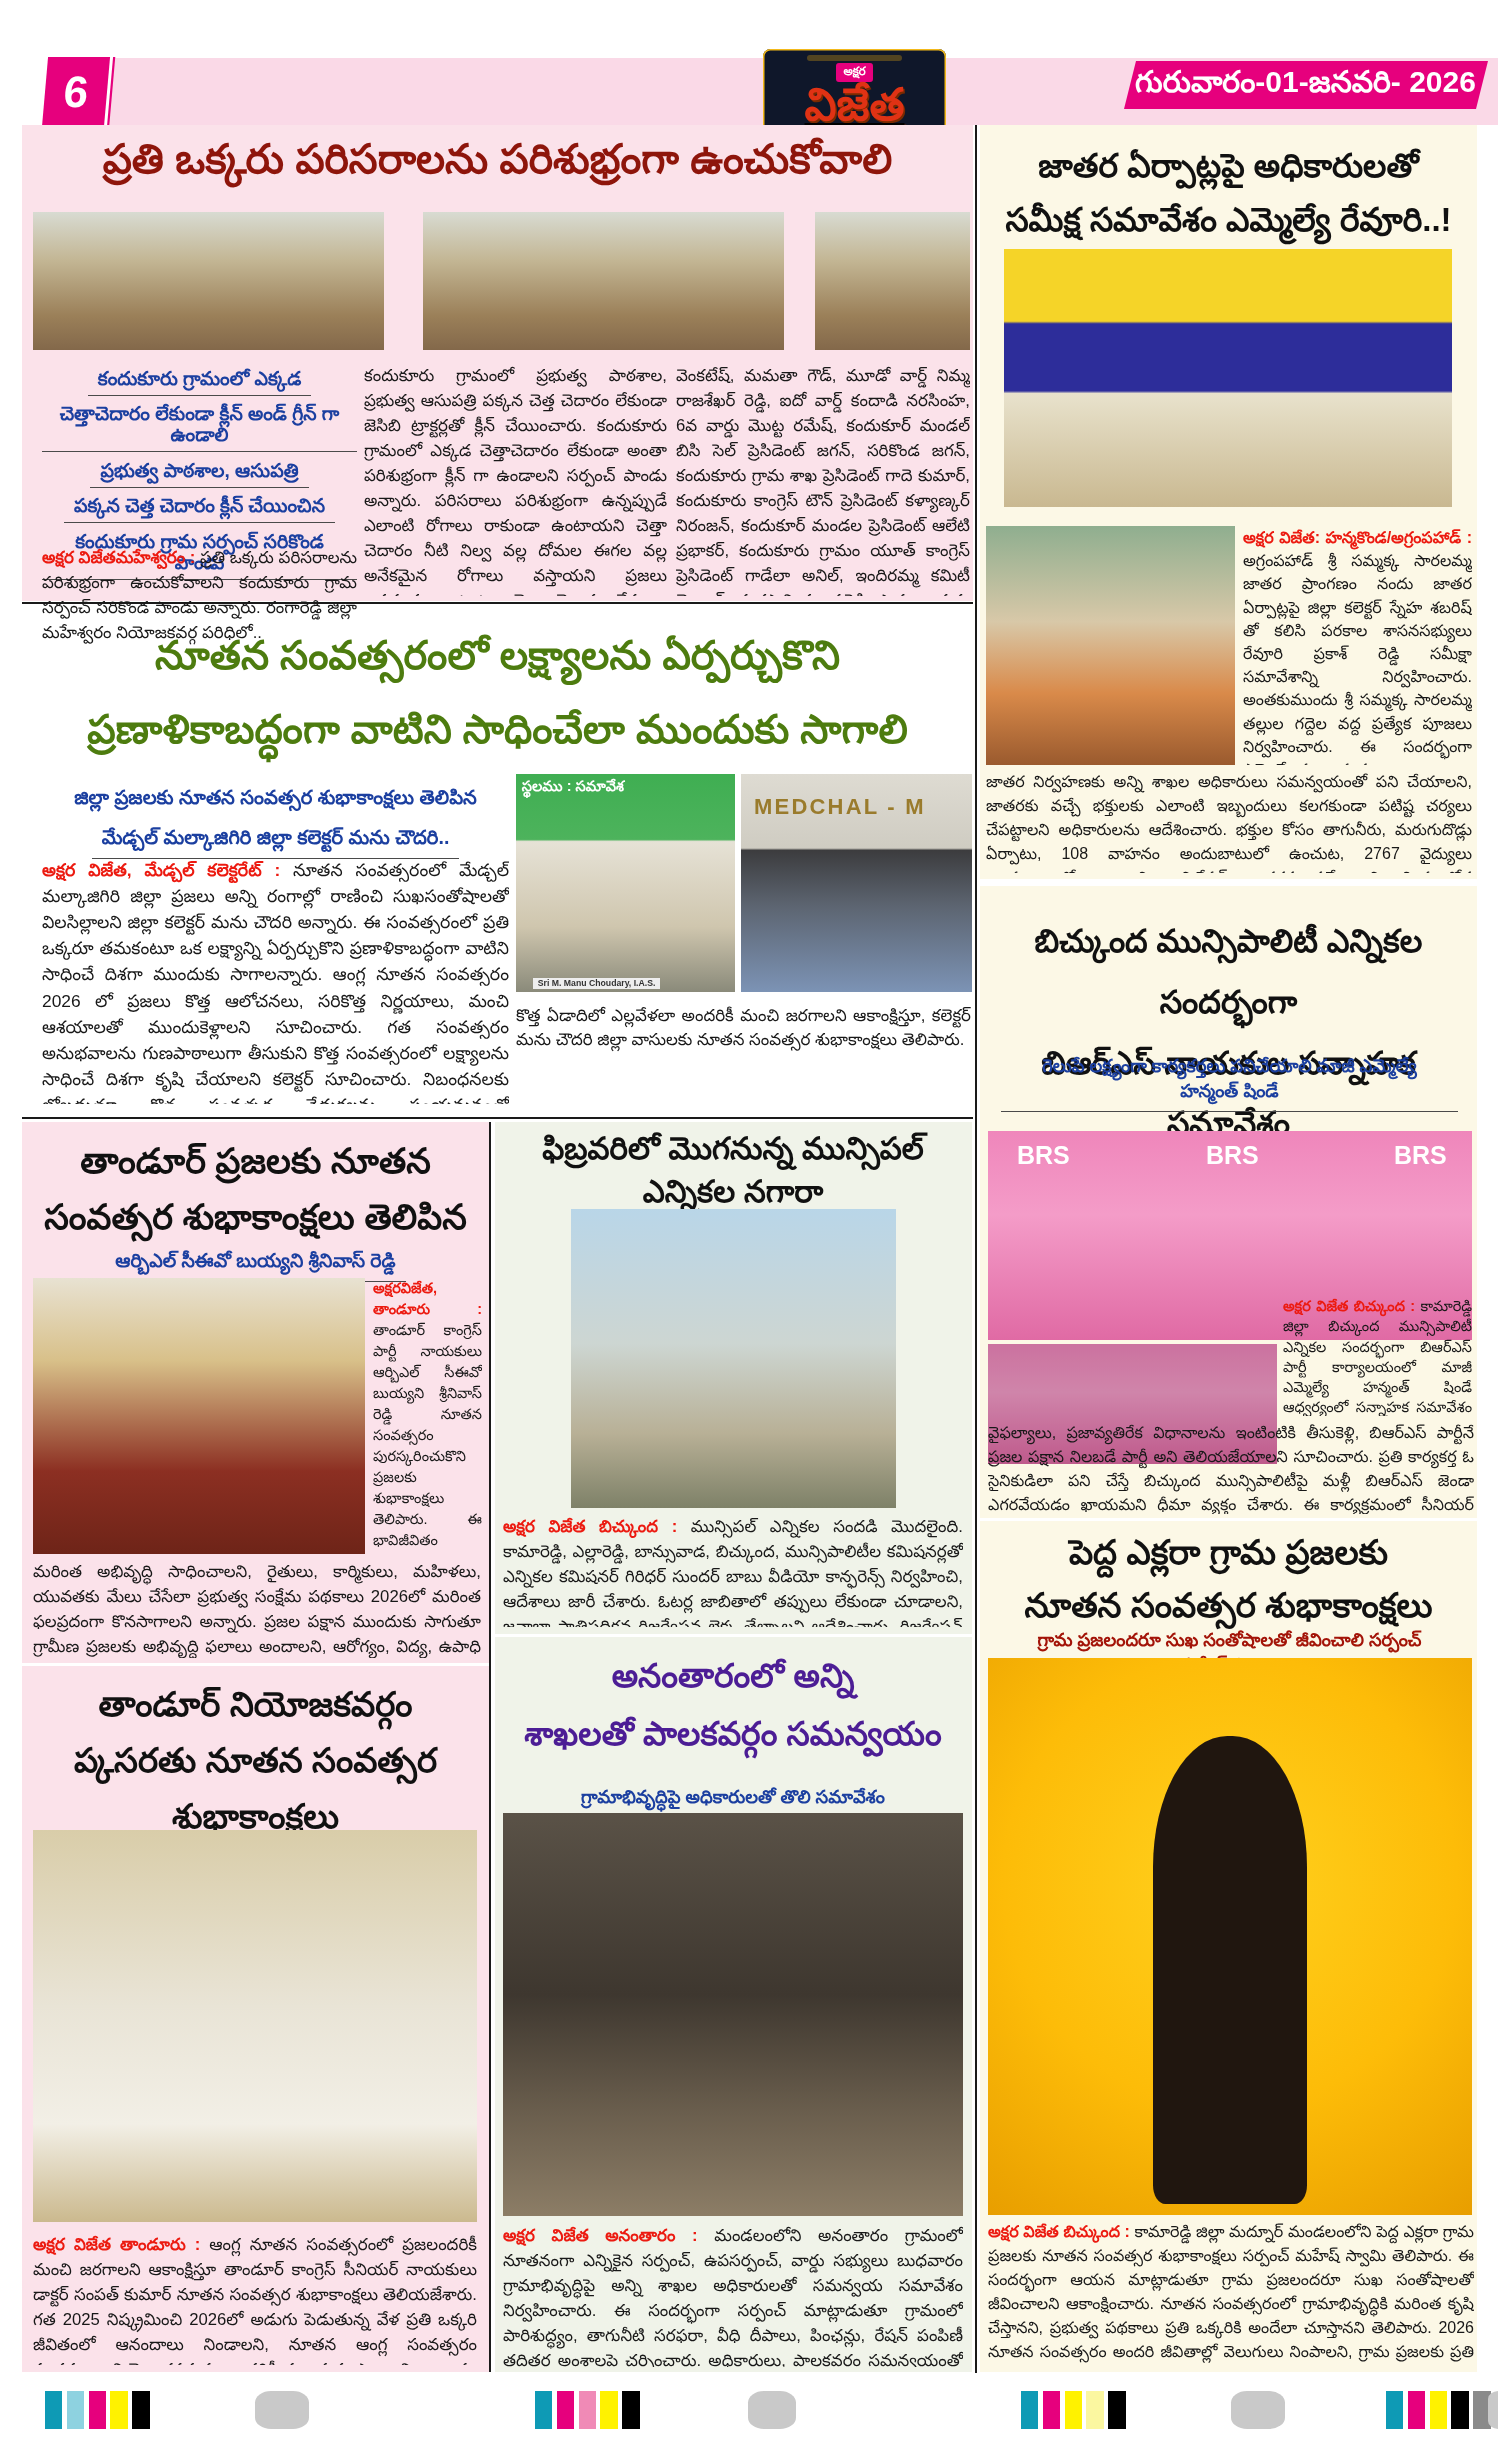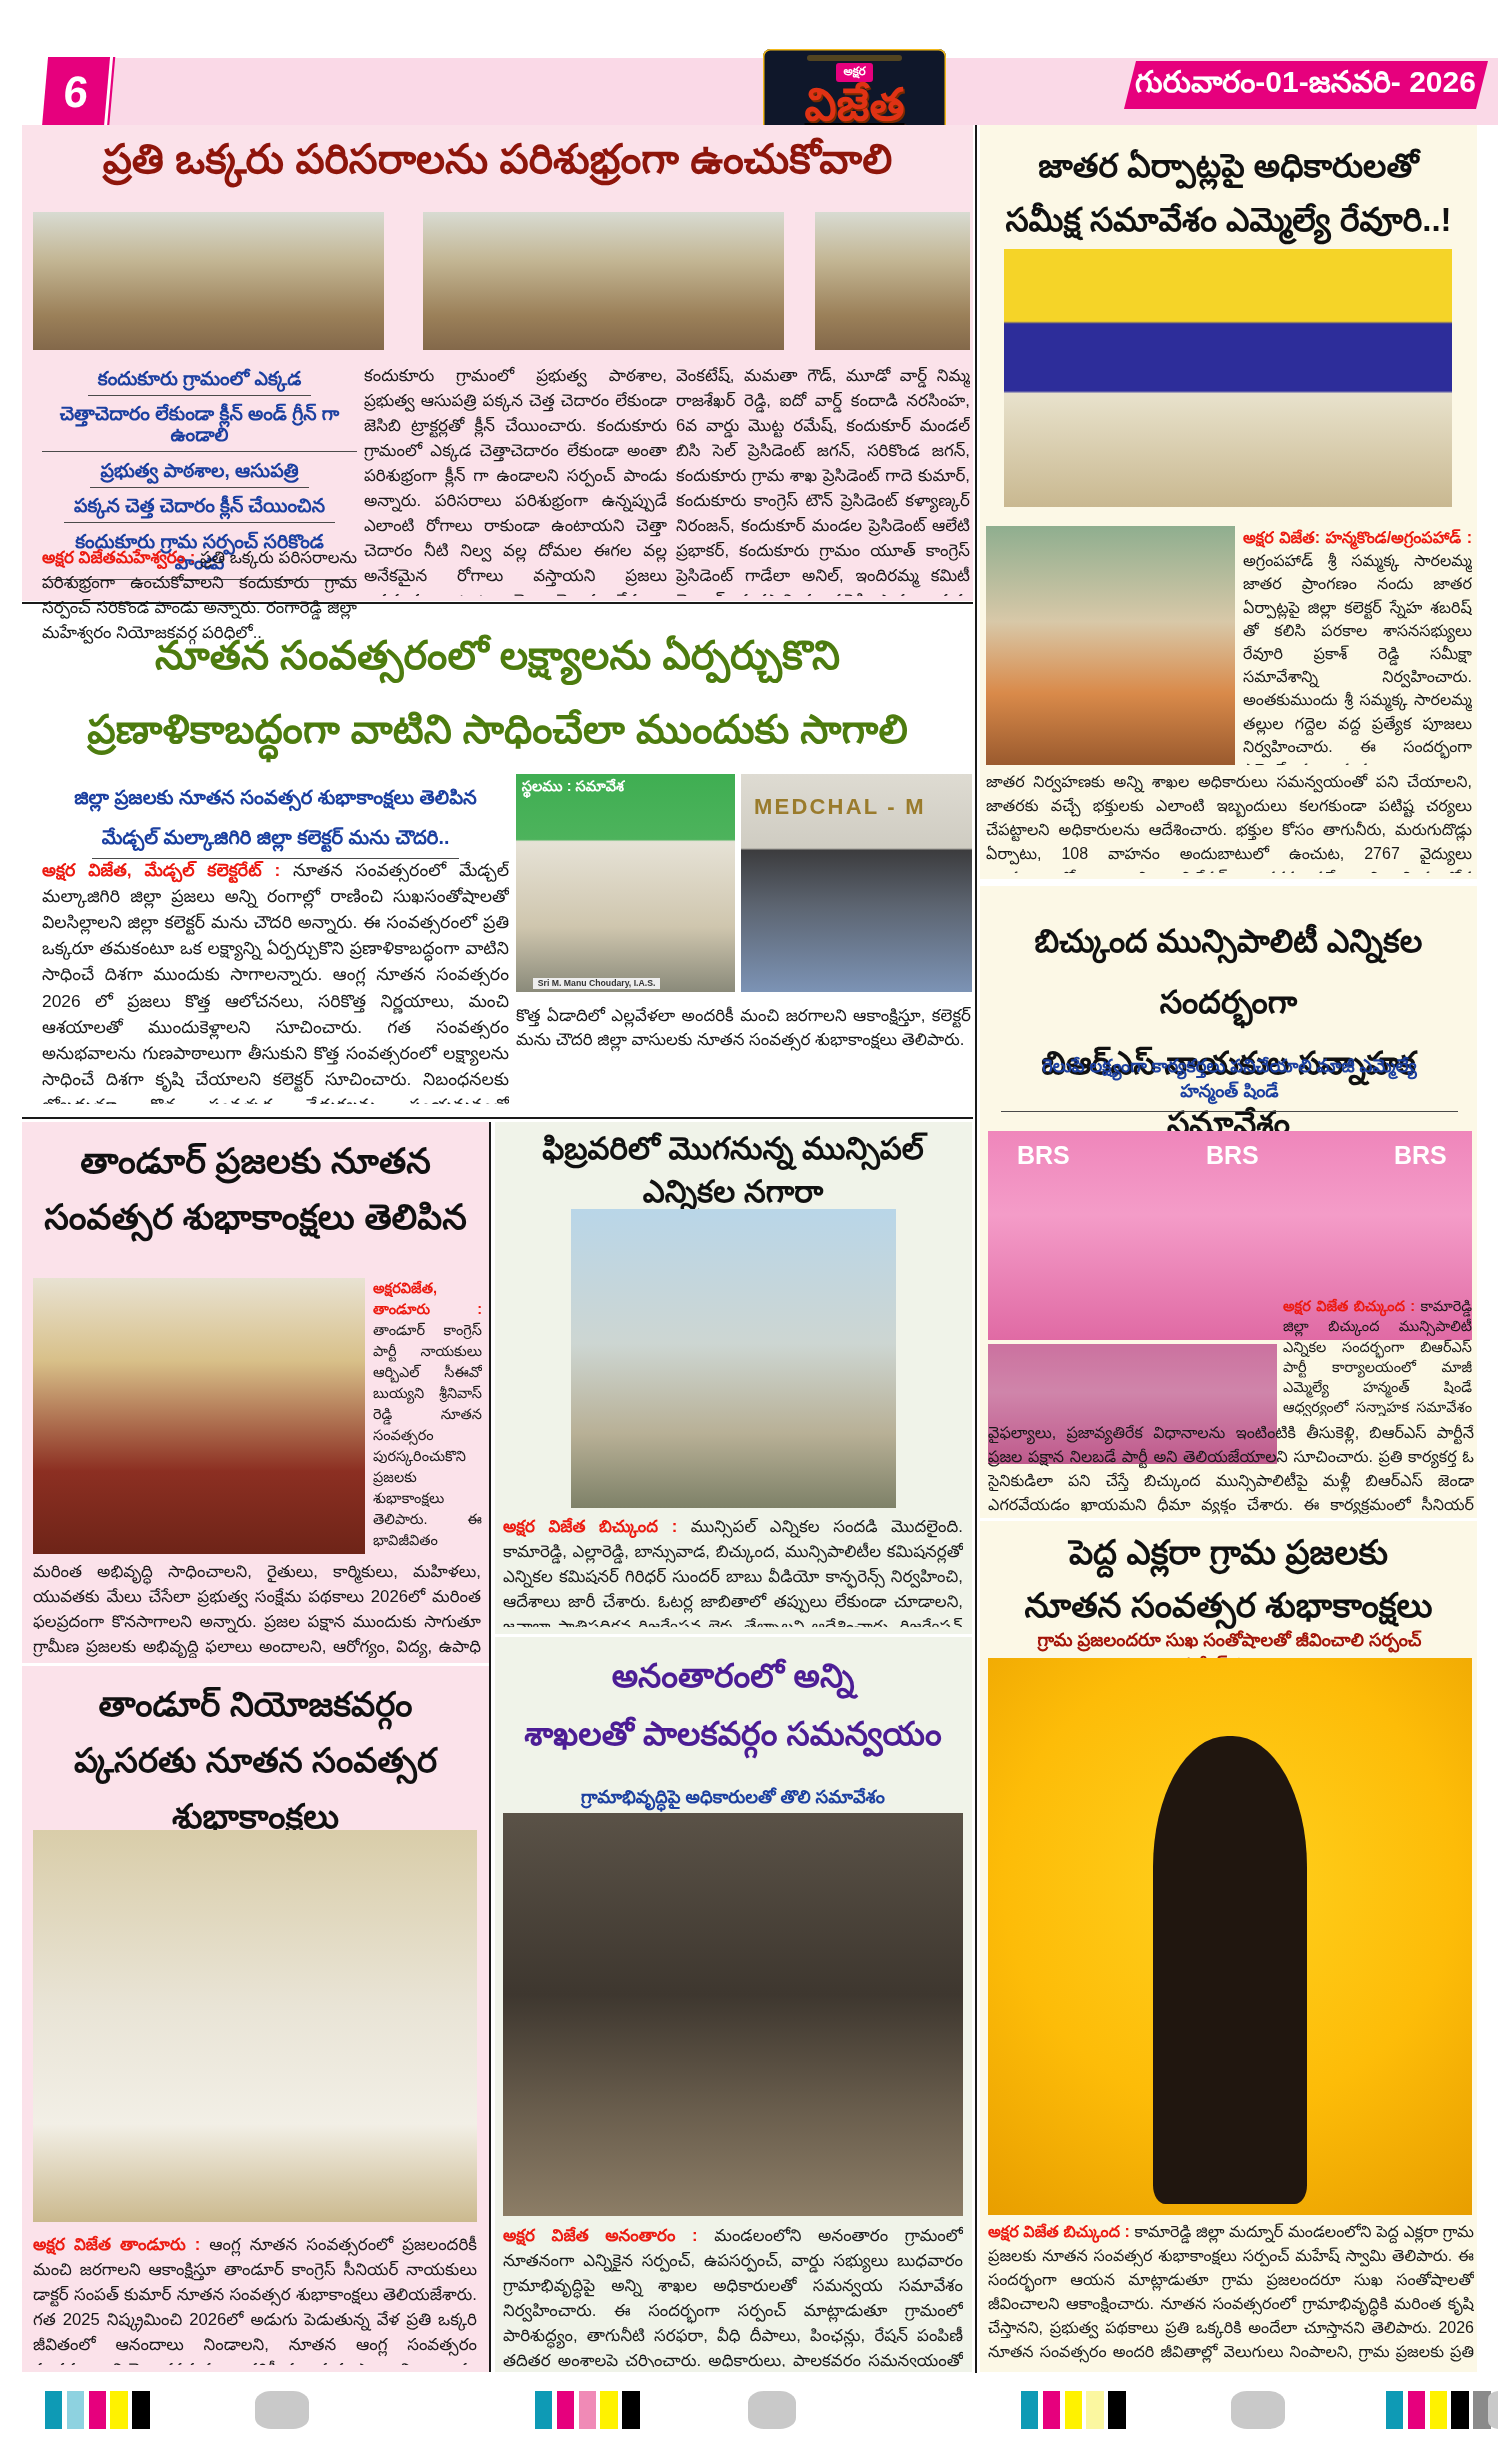--- a/index.html
+++ b/index.html
@@ -115,20 +115,23 @@
   <p class="a cap" style="left:516px;top:1004px;width:455px;">కొత్త ఏడాదిలో ఎల్లవేళలా అందరికీ మంచి జరగాలని ఆకాంక్షిస్తూ, కలెక్టర్ మను చౌదరి జిల్లా వాసులకు నూతన సంవత్సర శుభాకాంక్షలు తెలిపారు.</p>
 
   <div class="a hrule" style="left:22px;top:1117px;width:951px;height:2.2px;"></div>
   <div class="a vrule" style="left:489px;top:1122px;width:1.5px;height:1250px;"></div>
 
   <div class="a pink" style="left:22px;top:1122px;width:467px;height:541px;"></div>
   <div class="a hl" style="left:33px;top:1133px;width:445px;font-size:35px;color:#111;line-height:1.6;">
     <div>తాండూర్ ప్రజలకు నూతన</div>
     <div>సంవత్సర శుభాకాంక్షలు తెలిపిన</div>
   </div>
+  <div class="a deck" style="left:44px;top:1241px;width:423px;font-size:19px;">
+    <span class="ln">ఆర్బిఎల్ సీఈవో బుయ్యని శ్రీనివాస్ రెడ్డి</span>
+  </div>
   <div class="photo ph-maroon" style="left:33px;top:1278px;width:332px;height:276px;"></div>
   <p class="a body" style="left:373px;top:1278px;width:109px;height:276px;overflow:hidden;font-size:14.5px;line-height:1.45;">
     <span class="lead">అక్షరవిజేత, తాండూరు :</span>
     <span>తాండూర్ కాంగ్రెస్ పార్టీ నాయకులు ఆర్బిఎల్ సీఈవో బుయ్యని శ్రీనివాస్ రెడ్డి నూతన సంవత్సరం పురస్కరించుకొని ప్రజలకు శుభాకాంక్షలు తెలిపారు. ఈ భావిజీవితం తెలిపిన కొత్త సంవత్సరంలో ప్రజల జీవితాల్లో ఆనంద వెలుగులు శాంతి నిలిచేలా ఉండాలని, విఘ్నాలు లేని నూతన సంవత్సరంలో ప్రతి కుటుంబంలో సుఖశాంతులు వెల్లివిరియాలని, తాండూరు నియోజకవర్గంలో కాంగ్రెస్ ప్రభుత్వ సంక్షేమ పథకాలు అన్ని రంగాల్లో</span>
   </p>
   <p class="a body" style="left:33px;top:1559px;width:448px;height:99px;overflow:hidden;">మరింత అభివృద్ధి సాధించాలని, రైతులు, కార్మికులు, మహిళలు, యువతకు మేలు చేసేలా ప్రభుత్వ సంక్షేమ పథకాలు 2026లో మరింత ఫలప్రదంగా కొనసాగాలని అన్నారు. ప్రజల పక్షాన ముందుకు సాగుతూ గ్రామీణ ప్రజలకు అభివృద్ధి ఫలాలు అందాలని, ఆరోగ్యం, విద్య, ఉపాధి రంగాల్లో రాష్ట్రం ముందంజలో నిలవాలని, ఈ సంవత్సరం ప్రజలందరికీ మంచి జరగాలని శుభాకాంక్షలు తెలిపారు.</p>
 
   <div class="a pink" style="left:22px;top:1666px;width:467px;height:706px;"></div>
   <div class="a hl" style="left:33px;top:1676px;width:445px;font-size:34px;color:#111;line-height:1.65;">
     <div>తాండూర్ నియోజకవర్గం</div>

